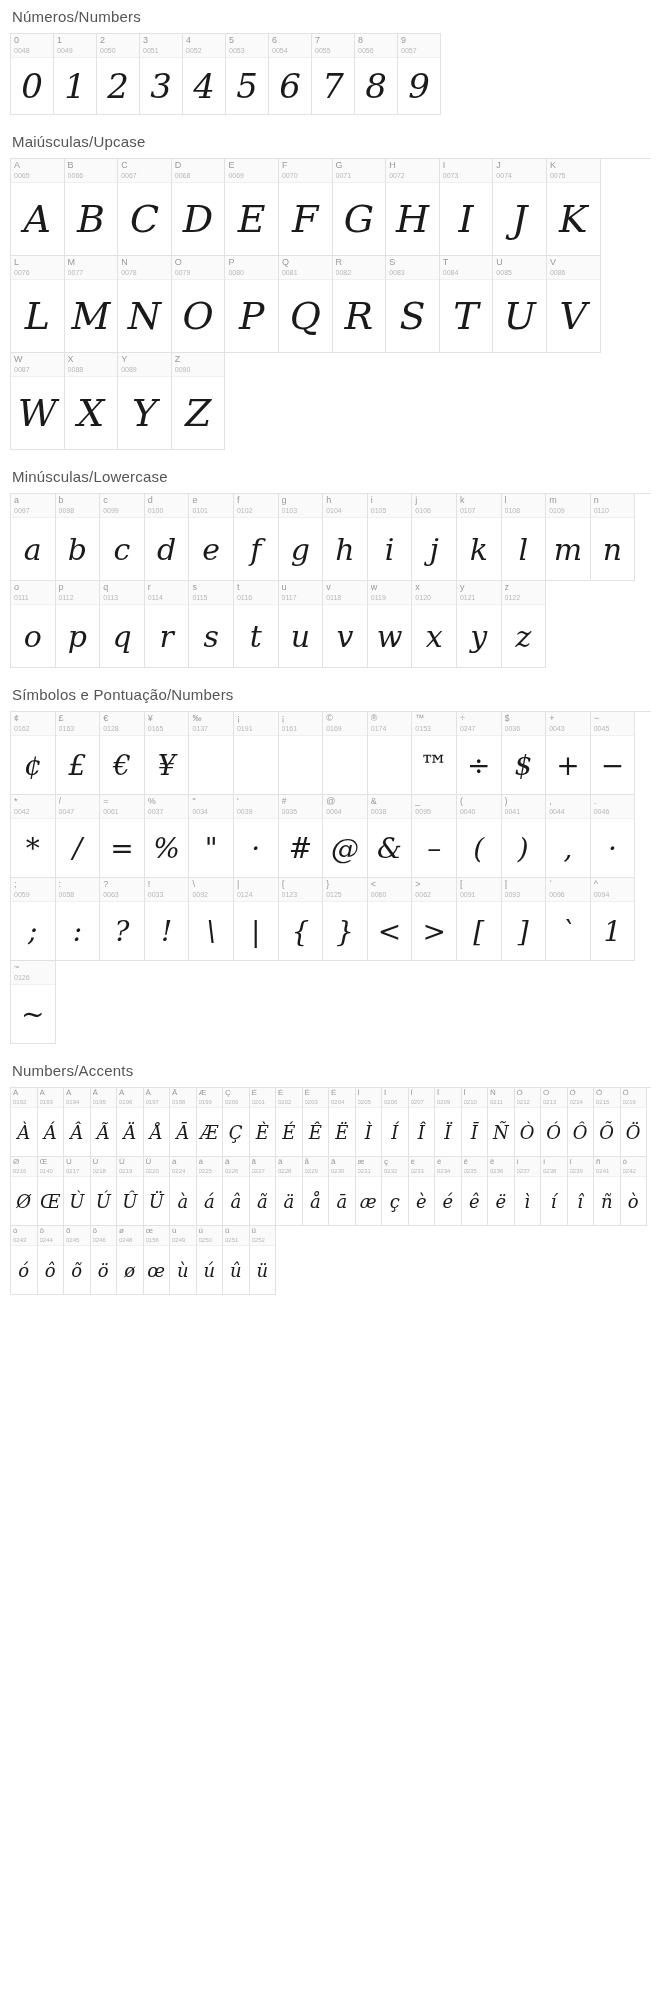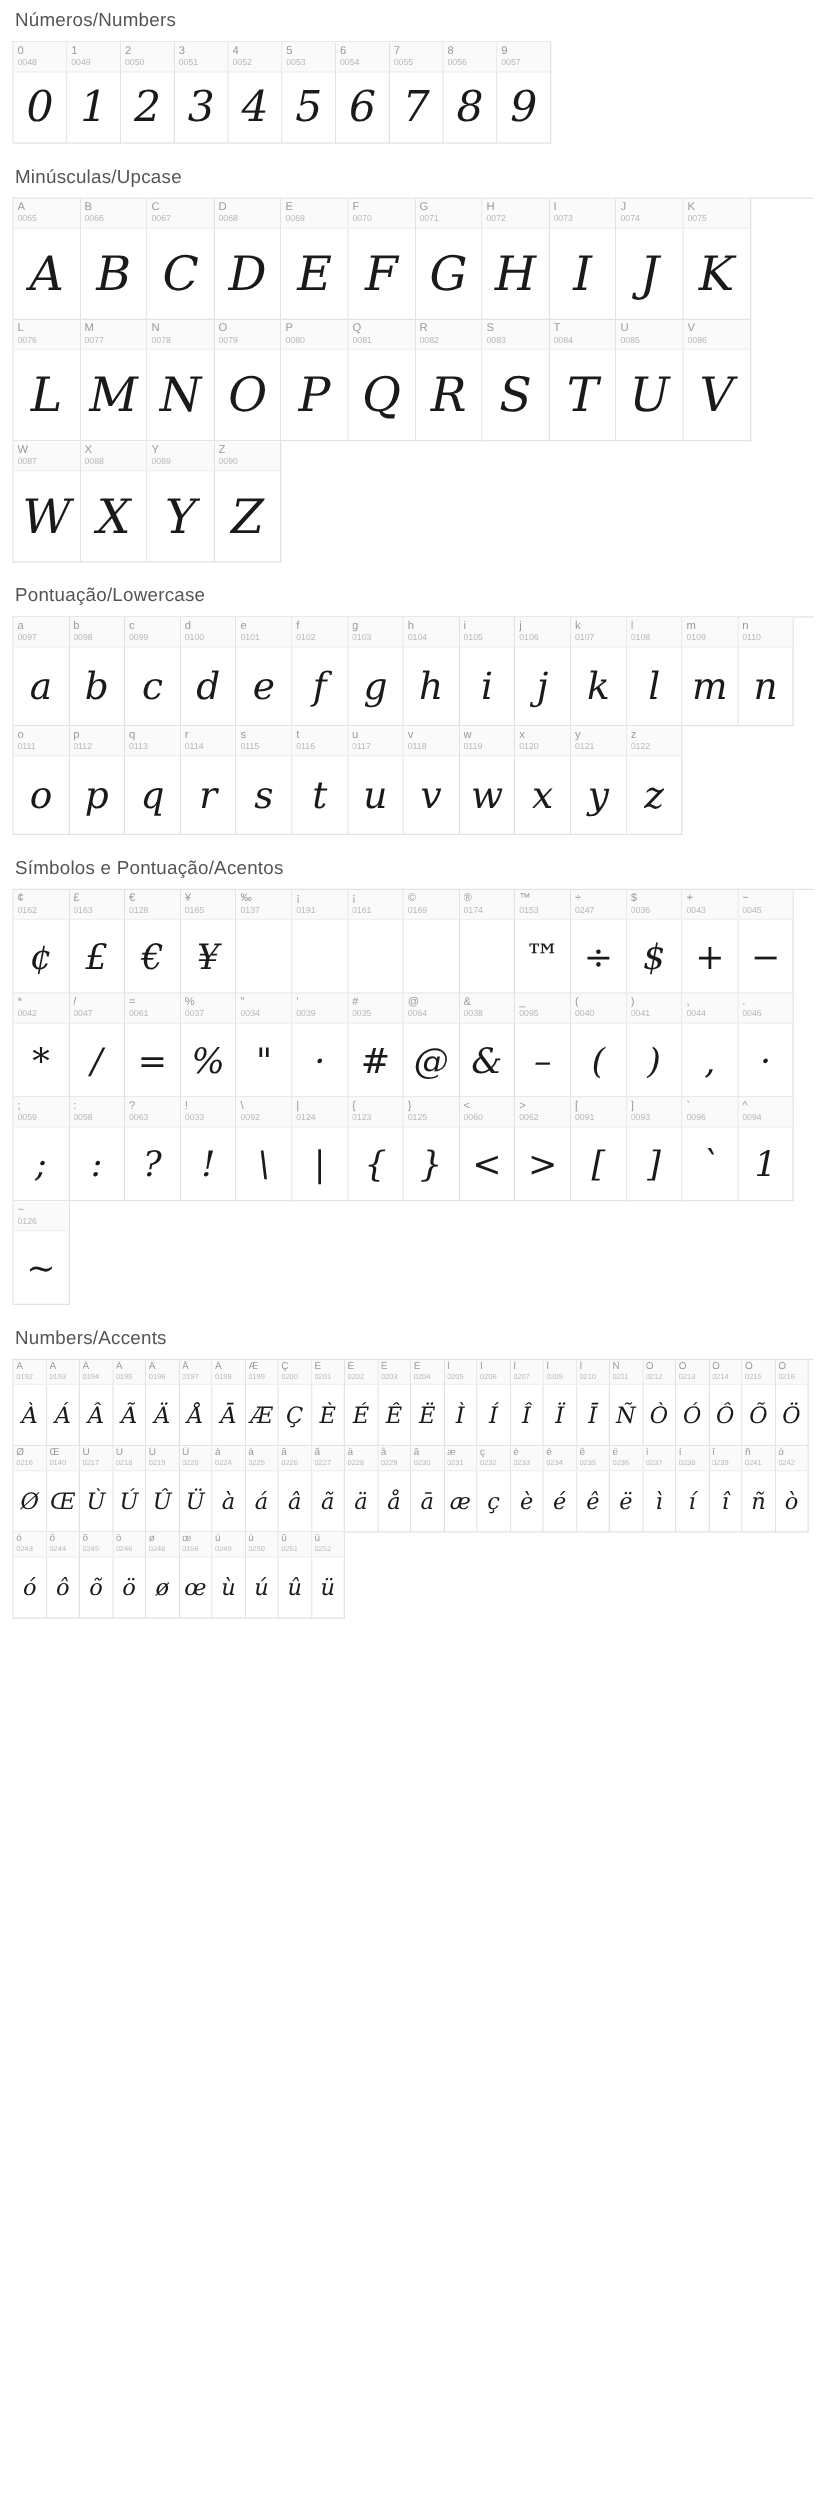--- a/index.html
+++ b/index.html
@@ -166,21 +166,21 @@
         <div class="cell">
           <div class="labels">
             <span class="ch-name">9</span>
             <span class="ch-code">0057</span>
           </div>
           <div class="glyph">9</div>
         </div>
       </div>
     </div>
     <div class="section">
-      <div class="section-title">Minúsculas/Upcase</div>
+      <div class="section-title">Maiúsculas/Upcase</div>
       <div class="grid g-upper">
         <div class="cell">
           <div class="labels">
             <span class="ch-name">A</span>
             <span class="ch-code">0065</span>
           </div>
           <div class="glyph">A</div>
         </div>
         <div class="cell">
           <div class="labels">
@@ -353,21 +353,21 @@
         <div class="cell">
           <div class="labels">
             <span class="ch-name">Z</span>
             <span class="ch-code">0090</span>
           </div>
           <div class="glyph">Z</div>
         </div>
       </div>
     </div>
     <div class="section">
-      <div class="section-title">Pontuação/Lowercase</div>
+      <div class="section-title">Minúsculas/Lowercase</div>
       <div class="grid g-lower">
         <div class="cell">
           <div class="labels">
             <span class="ch-name">a</span>
             <span class="ch-code">0097</span>
           </div>
           <div class="glyph">a</div>
         </div>
         <div class="cell">
           <div class="labels">
@@ -540,21 +540,21 @@
         <div class="cell">
           <div class="labels">
             <span class="ch-name">z</span>
             <span class="ch-code">0122</span>
           </div>
           <div class="glyph">z</div>
         </div>
       </div>
     </div>
     <div class="section">
-      <div class="section-title">Símbolos e Pontuação/Acentos</div>
+      <div class="section-title">Símbolos e Pontuação/Numbers</div>
       <div class="grid g-sym">
         <div class="cell">
           <div class="labels">
             <span class="ch-name">¢</span>
             <span class="ch-code">0162</span>
           </div>
           <div class="glyph">¢</div>
         </div>
         <div class="cell">
           <div class="labels">

